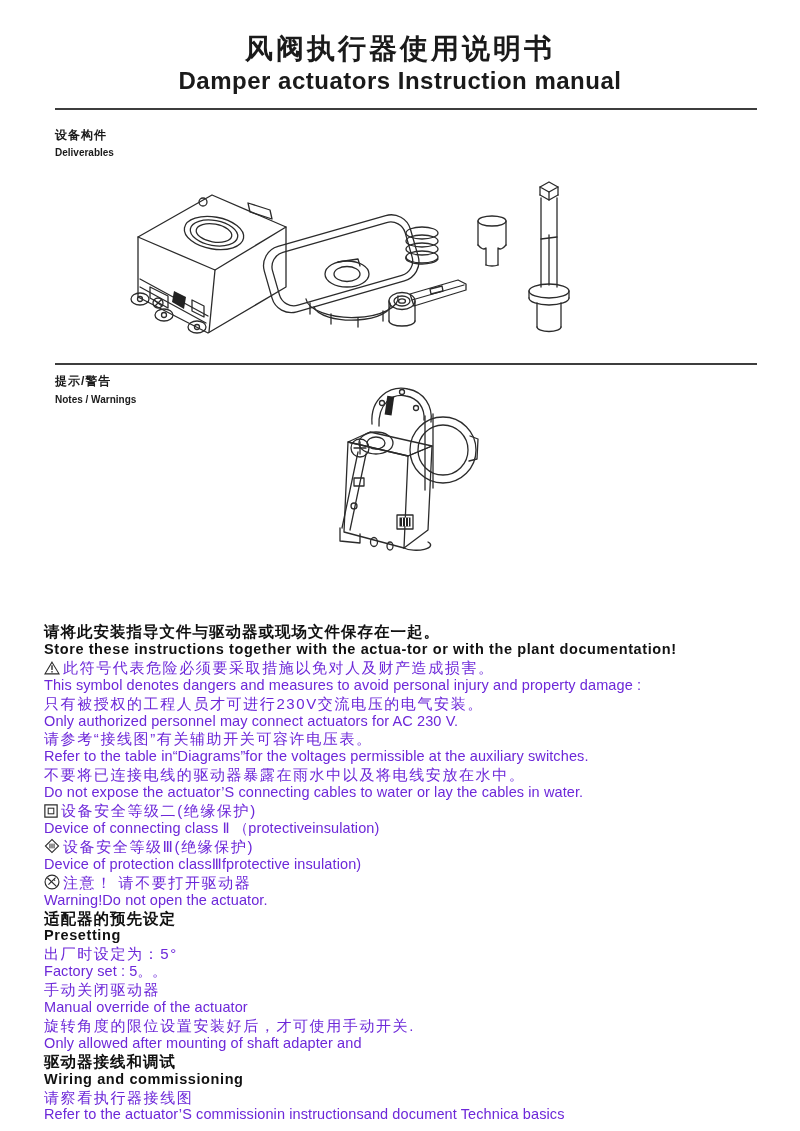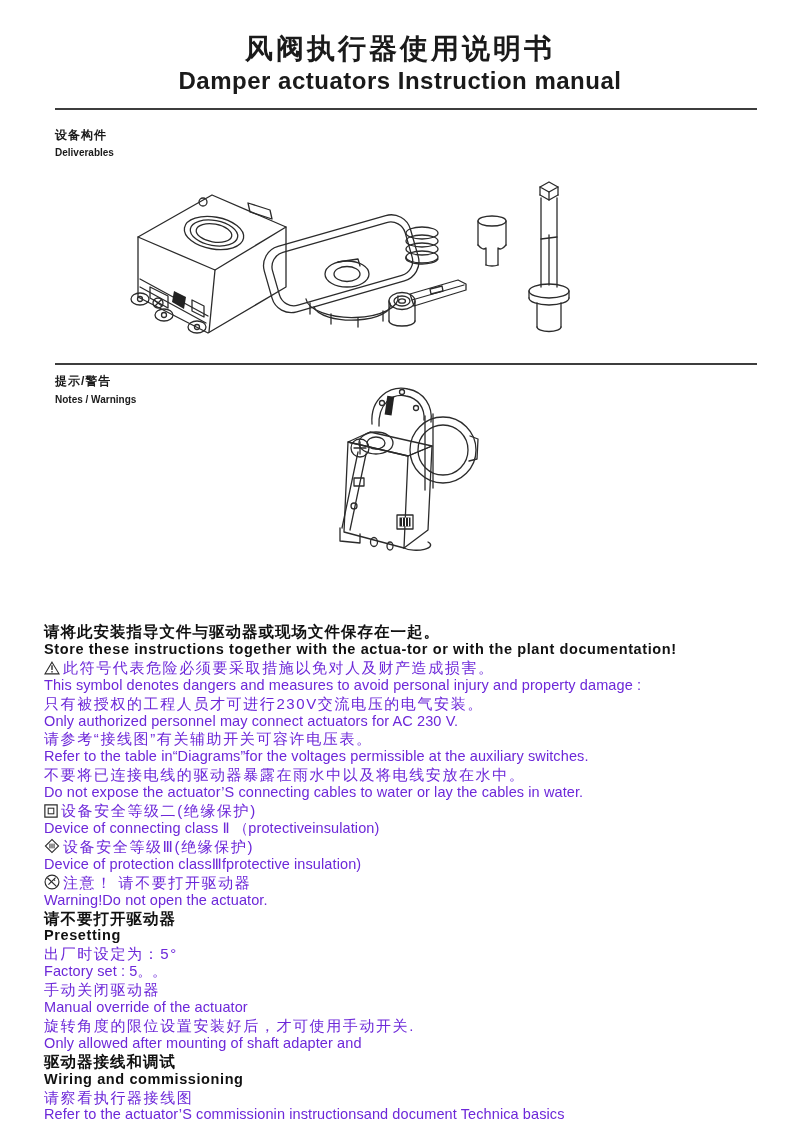--- a/index.html
+++ b/index.html
@@ -206,21 +206,21 @@
             <rect x="9.35" y="7" width="1.3" height="6" fill="#2b2b2b"></rect>
             <rect x="11.9" y="7" width="1.3" height="6" fill="#2b2b2b"></rect>
           </svg></span><span>设备安全等级Ⅲ(绝缘保护)</span></p>
     <p class="en">Device of protection classⅢfprotective insulation)</p>
     <p class="zh"><span class="ico"><svg width="16" height="16" viewBox="0 0 18 18">
             <circle cx="9" cy="9" r="7.8" fill="none" stroke="#2b2b2b" stroke-width="1.3"></circle>
             <path d="M5,12 L11,6 l2,-2 m-2,2 l1.5,1.5" fill="none" stroke="#2b2b2b" stroke-width="1.3"></path>
             <line x1="3.8" y1="4.2" x2="14.2" y2="14.2" stroke="#2b2b2b" stroke-width="1.3"></line>
           </svg></span><span>注意！ 请不要打开驱动器</span></p>
     <p class="en">Warning!Do not open the actuator.</p>
-    <p class="zh bold">请不要打开驱动器</p>
+    <p class="zh bold">适配器的预先设定</p>
     <p class="en bold">Presetting</p>
     <p class="zh">出厂时设定为：5°</p>
     <p class="en">Factory set : 5。。</p>
     <p class="zh">手动关闭驱动器</p>
     <p class="en">Manual override of the actuator</p>
     <p class="zh">旋转角度的限位设置安装好后，才可使用手动开关.</p>
     <p class="en">Only allowed after mounting of shaft adapter and</p>
     <p class="zh bold">驱动器接线和调试</p>
     <p class="en bold">Wiring and commissioning</p>
     <p class="zh">请察看执行器接线图</p>

